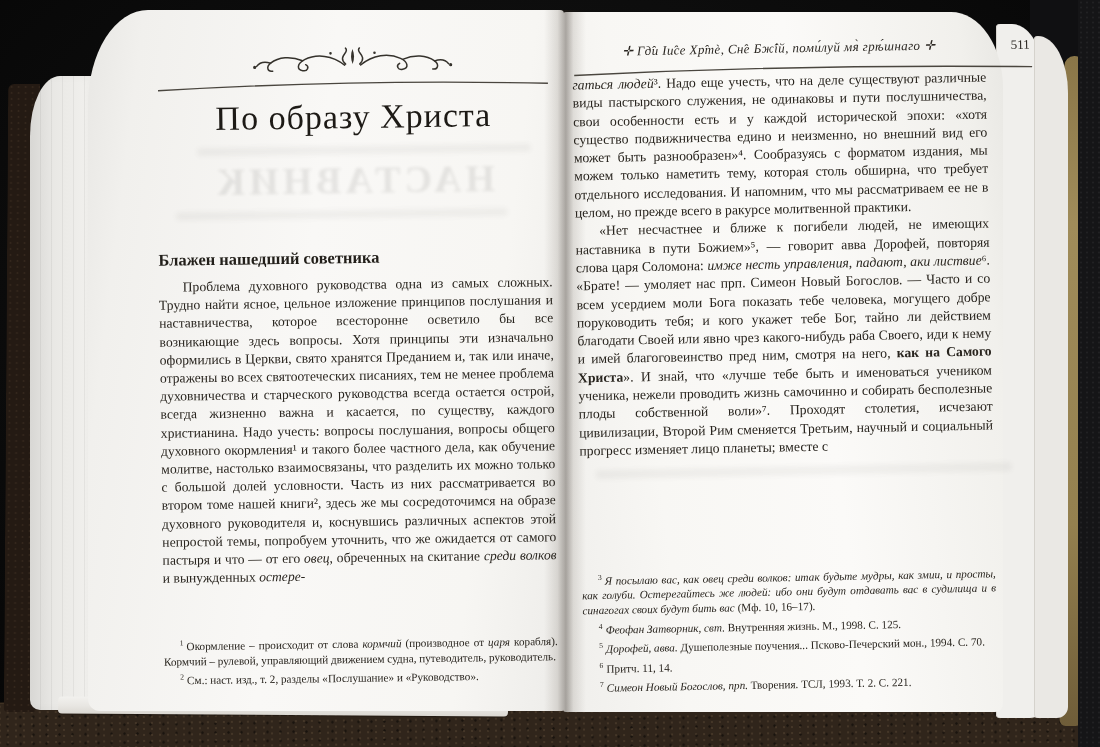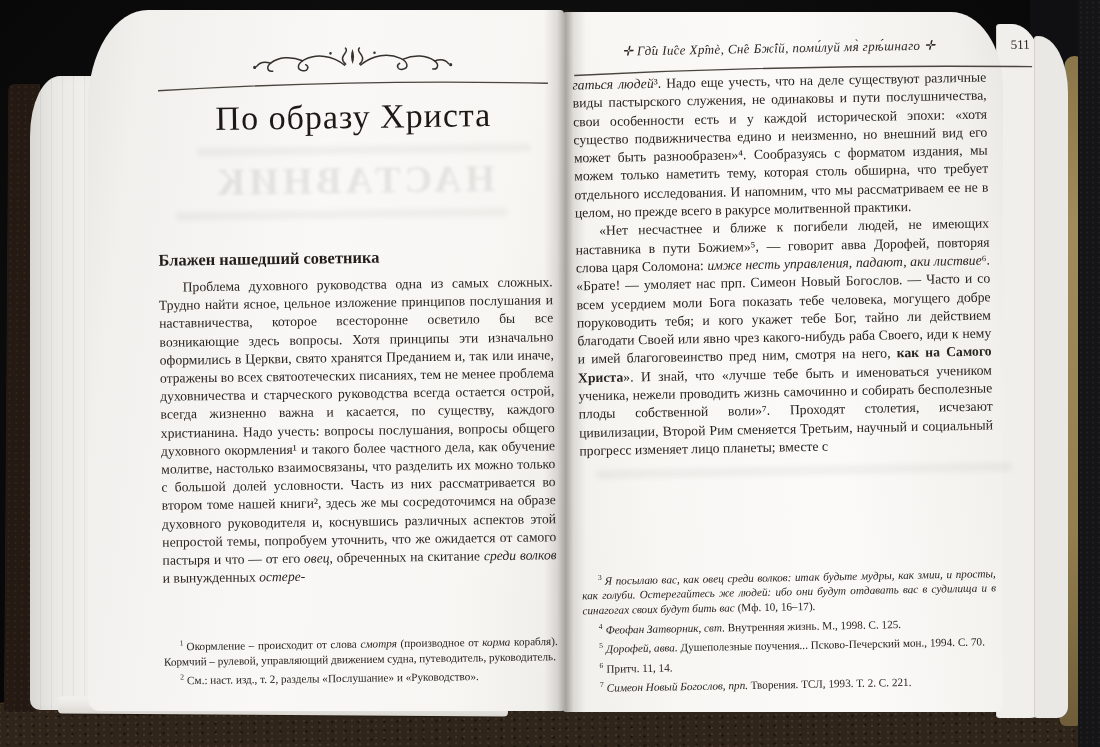--- a/index.html
+++ b/index.html
@@ -149,21 +149,21 @@
       <div class="ghost-line gl2"></div>
     </div>
 
     <h2 class="heading">Блажен нашедший советника</h2>
 
     <p class="bodytext indent"><span>Проблема духовного руководства одна из самых сложных. Трудно найти ясное, цельное изложение принципов послушания и наставничества, которое всесторонне осветило бы все возникающие здесь вопросы. Хотя принципы эти изначально оформились в Церкви, свято хранятся Преданием и, так или иначе, отражены во всех святоотеческих писаниях, тем не менее проблема духовничества и старческого руководства всегда остается острой, всегда жизненно важна и касается, по существу, каждого христианина. Надо учесть: вопросы послушания, вопросы общего духовного окормления¹ и такого более частного дела, как обучение молитве, настолько взаимосвязаны, что разделить их можно только с большой долей условности. Часть из них рассматривается во втором томе нашей книги², здесь же мы сосредоточимся на образе духовного руководителя и, коснувшись различных аспектов этой непростой темы, попробуем уточнить, что же ожидается от самого пастыря и что — от его </span><span class="i">овец</span><span>, обреченных на скитание </span><span class="i">среди волков</span><span> и вынужденных </span><span class="i">остере-</span></p>
 
     <div class="spacer"></div>
 
     <div class="footnotes footnotes-l">
-      <p class="fn"><sup class="fm">1</sup><span>Окормление – происходит от слова </span><span class="i">смотря</span><span> (производное от </span><span class="i">корма</span><span> корабля). Кормчий – рулевой, управляющий движением судна, путеводитель, руководитель.</span></p>
+      <p class="fn"><sup class="fm">1</sup><span>Окормление – происходит от слова </span><span class="i">кормчий</span><span> (производное от </span><span class="i">царя</span><span> корабля). Кормчий – рулевой, управляющий движением судна, путеводитель, руководитель.</span></p>
       <p class="fn"><sup class="fm">2</sup><span>См.: наст. изд., т. 2, разделы «Послушание» и «Руководство».</span></p>
     </div>
   </div>
 
   <div class="content content-right">
     <div class="hdr">
       <div class="hdr-text">✛ Гд̂и Іи̂се Хр̂тѐ, Сн̂е Бж̂ій, поми́луй мя̀ грѣ́шнаго ✛</div>
       <div class="hdr-num">511</div>
     </div>
     <div class="rule rule-r">

